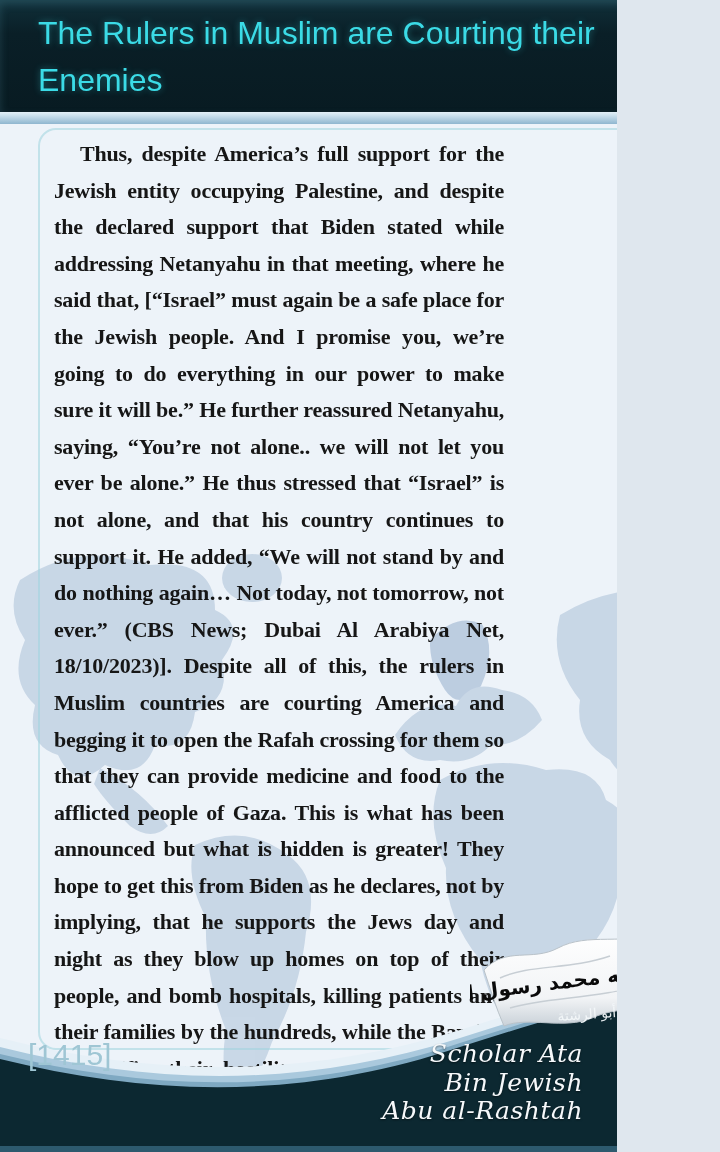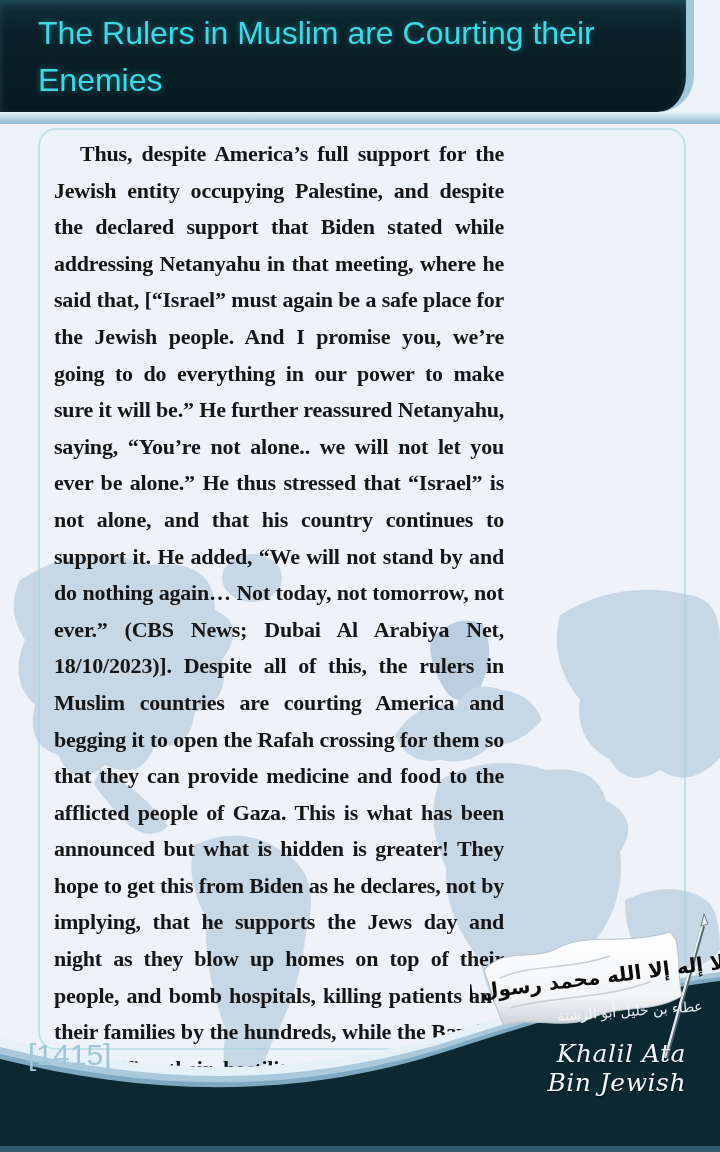--- a/index.html
+++ b/index.html
@@ -1,18 +1,18 @@
 <!DOCTYPE html>
 <html><head>
 <meta charset="utf-8">
 <style>
   html,body{margin:0;padding:0;background:#dfe7ee;}
   .page{
-    position:relative;width:720px;height:1152px;overflow:hidden;
-    background:#edf3f9;font-family:"Liberation Serif",serif;
+    position:relative;width:597px;height:1152px;overflow:hidden;
+    background:#edf3f9;font-family:"Liberation Serif",serif;padding-left:20px;
   }
   
   .map-svg{position:absolute;left:0;top:0;z-index:1;}
   
   .content-frame{
     position:absolute;left:38px;top:128px;width:644px;height:918px;
     border:2px solid rgba(158,212,222,.55);border-radius:18px;z-index:2;
   }
   
   .title-box{
@@ -121,19 +121,20 @@
     <line x1="232" y1="14" x2="195" y2="146" stroke="#e6edf2" stroke-width="2.2"></line>
     <path d="M234,2 L238,12 L231,14 Z" fill="#e6edf2" stroke="#55656f" stroke-width="0.8"></path>
     <path fill="url(#cloth)" stroke="#b9c2c9" stroke-width="1" d="M14,58 C36,34 62,50 88,36 C118,20 152,34 200,20 L206,28 C210,46 208,68 212,84 C182,102 152,92 122,106 C94,118 58,104 34,114 C26,96 20,76 14,58 Z"></path>
     <path d="M30,66 C60,52 100,58 140,44 M40,96 C80,84 130,88 180,70" fill="none" stroke="#c7ced4" stroke-width="1.4"></path>
     <text x="112" y="74" text-anchor="middle" transform="rotate(-7 112 66)" font-family="DejaVu Sans, sans-serif" font-size="20" font-weight="bold" fill="#0a0a0a">لا إله إلا الله محمد رسول الله</text>
   </svg>
 
   <div class="arabic-signature">عطاء بن خليل أبو الرشتة</div>
 
   <div class="signature">
-    <div>Khalil Ata</div>
+    <div>Scholar Ata</div>
     <div>Bin Jewish</div>
+    <div>Abu al-Rashtah</div>
   </div>
 
   <div class="issue-number">[1415]</div>
 
 </div>
 
 </body></html>

